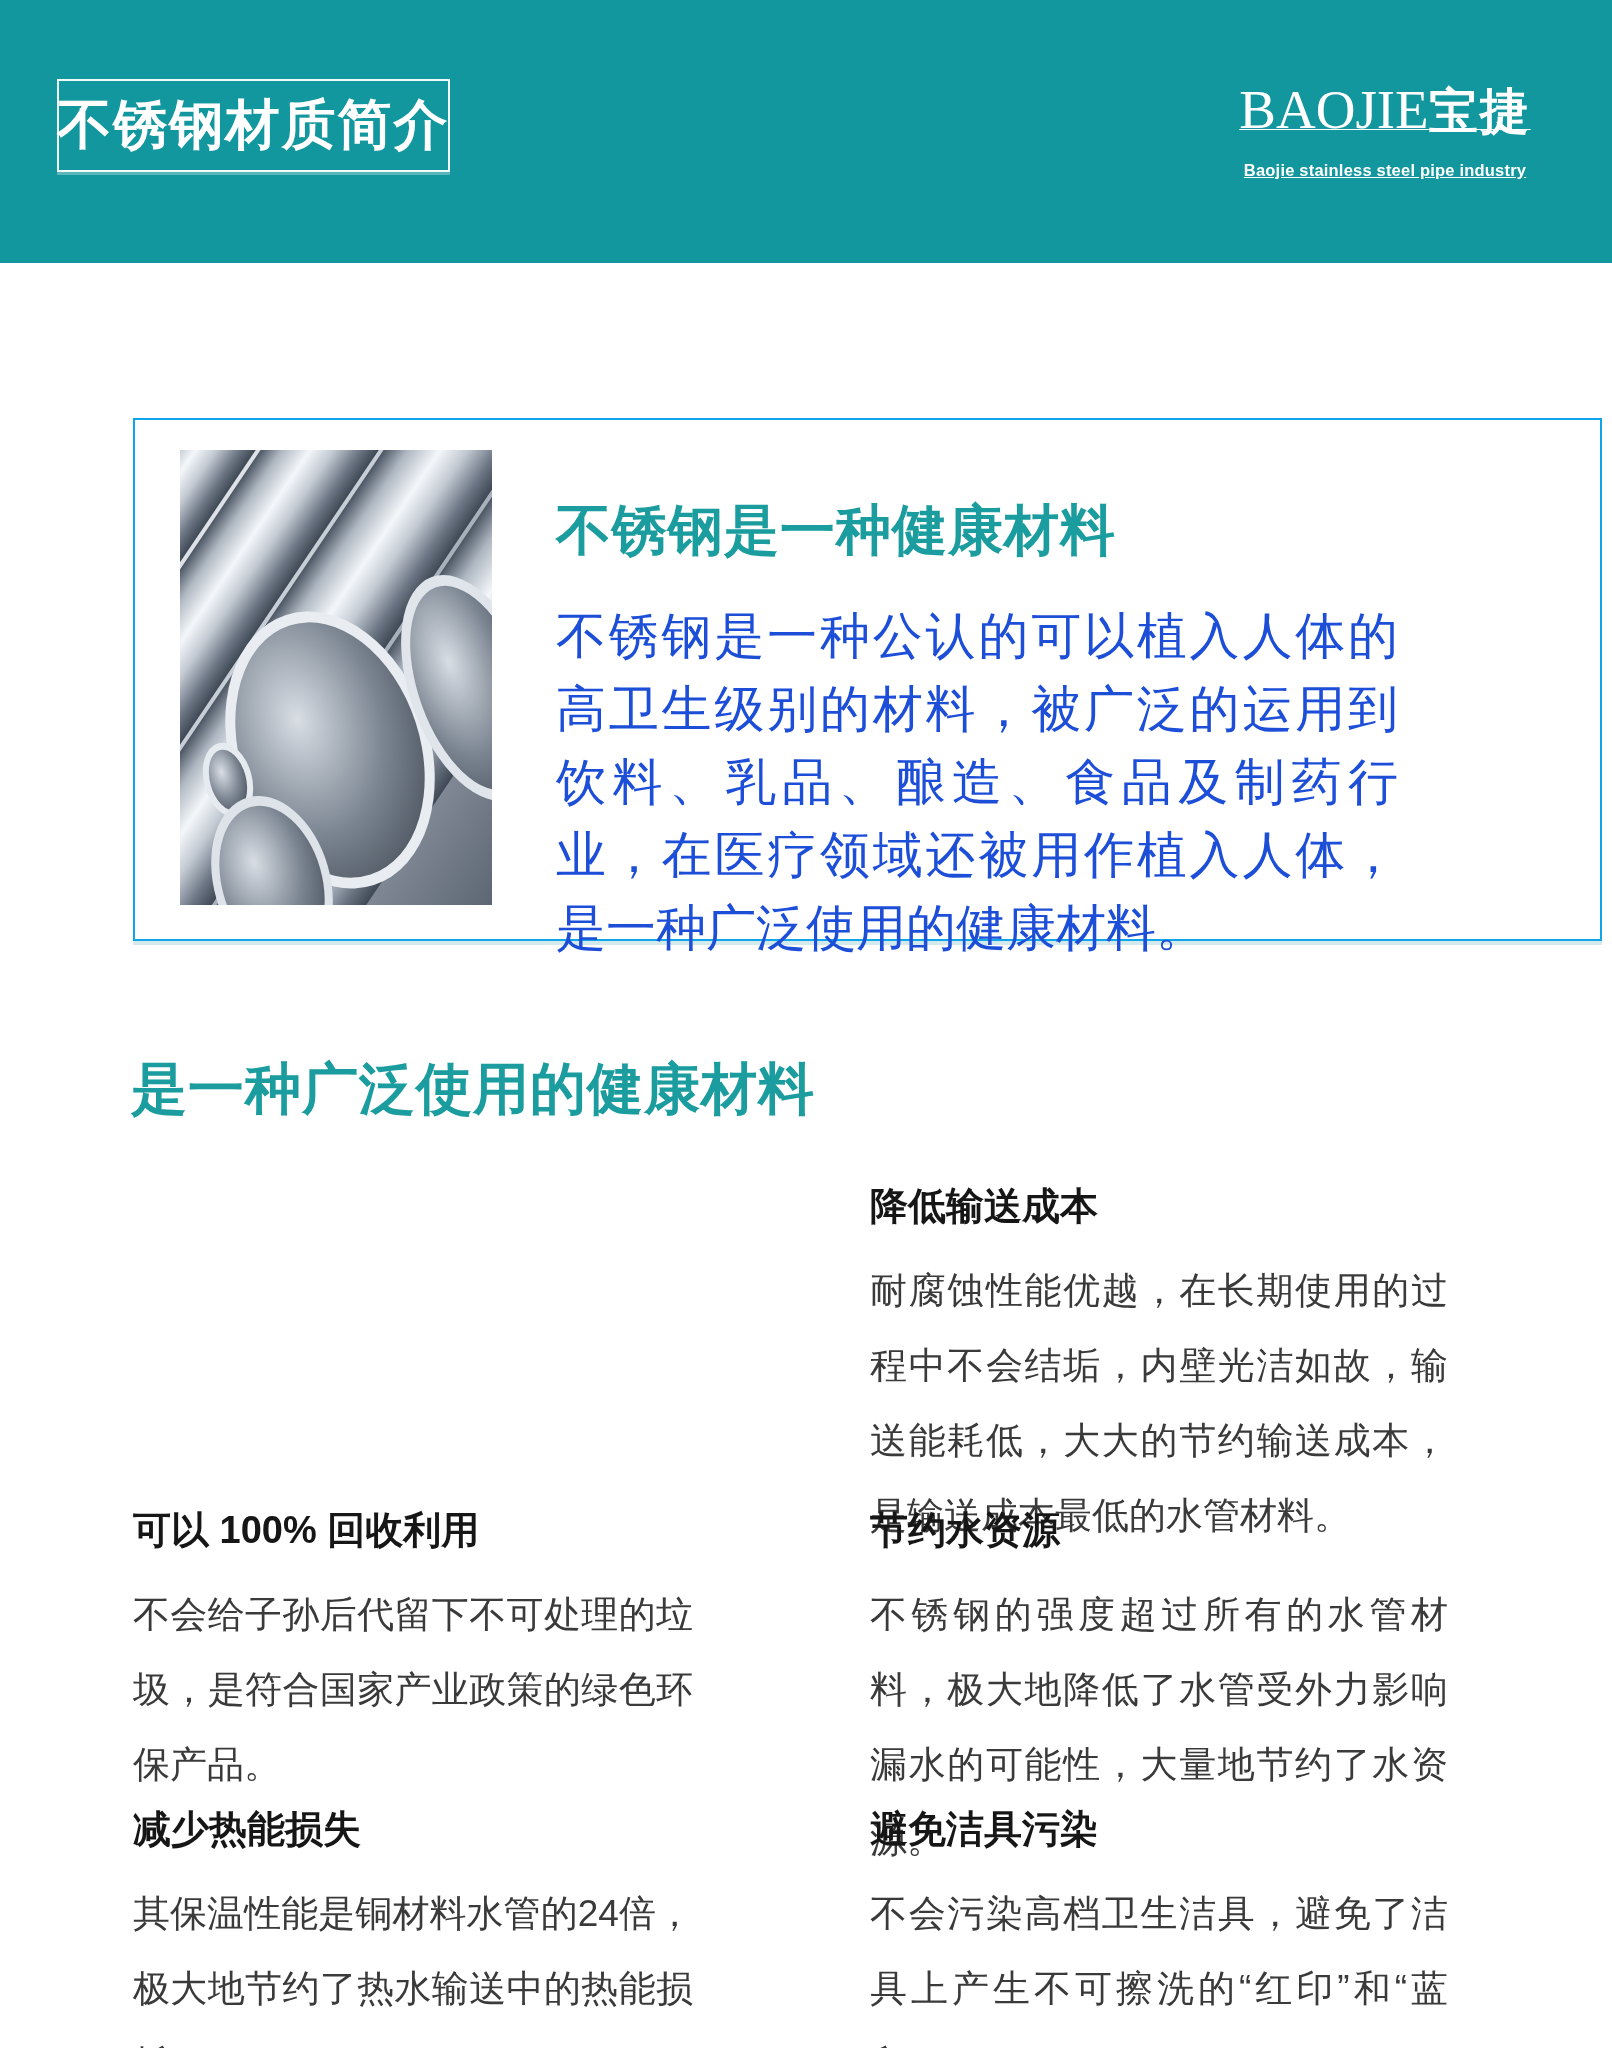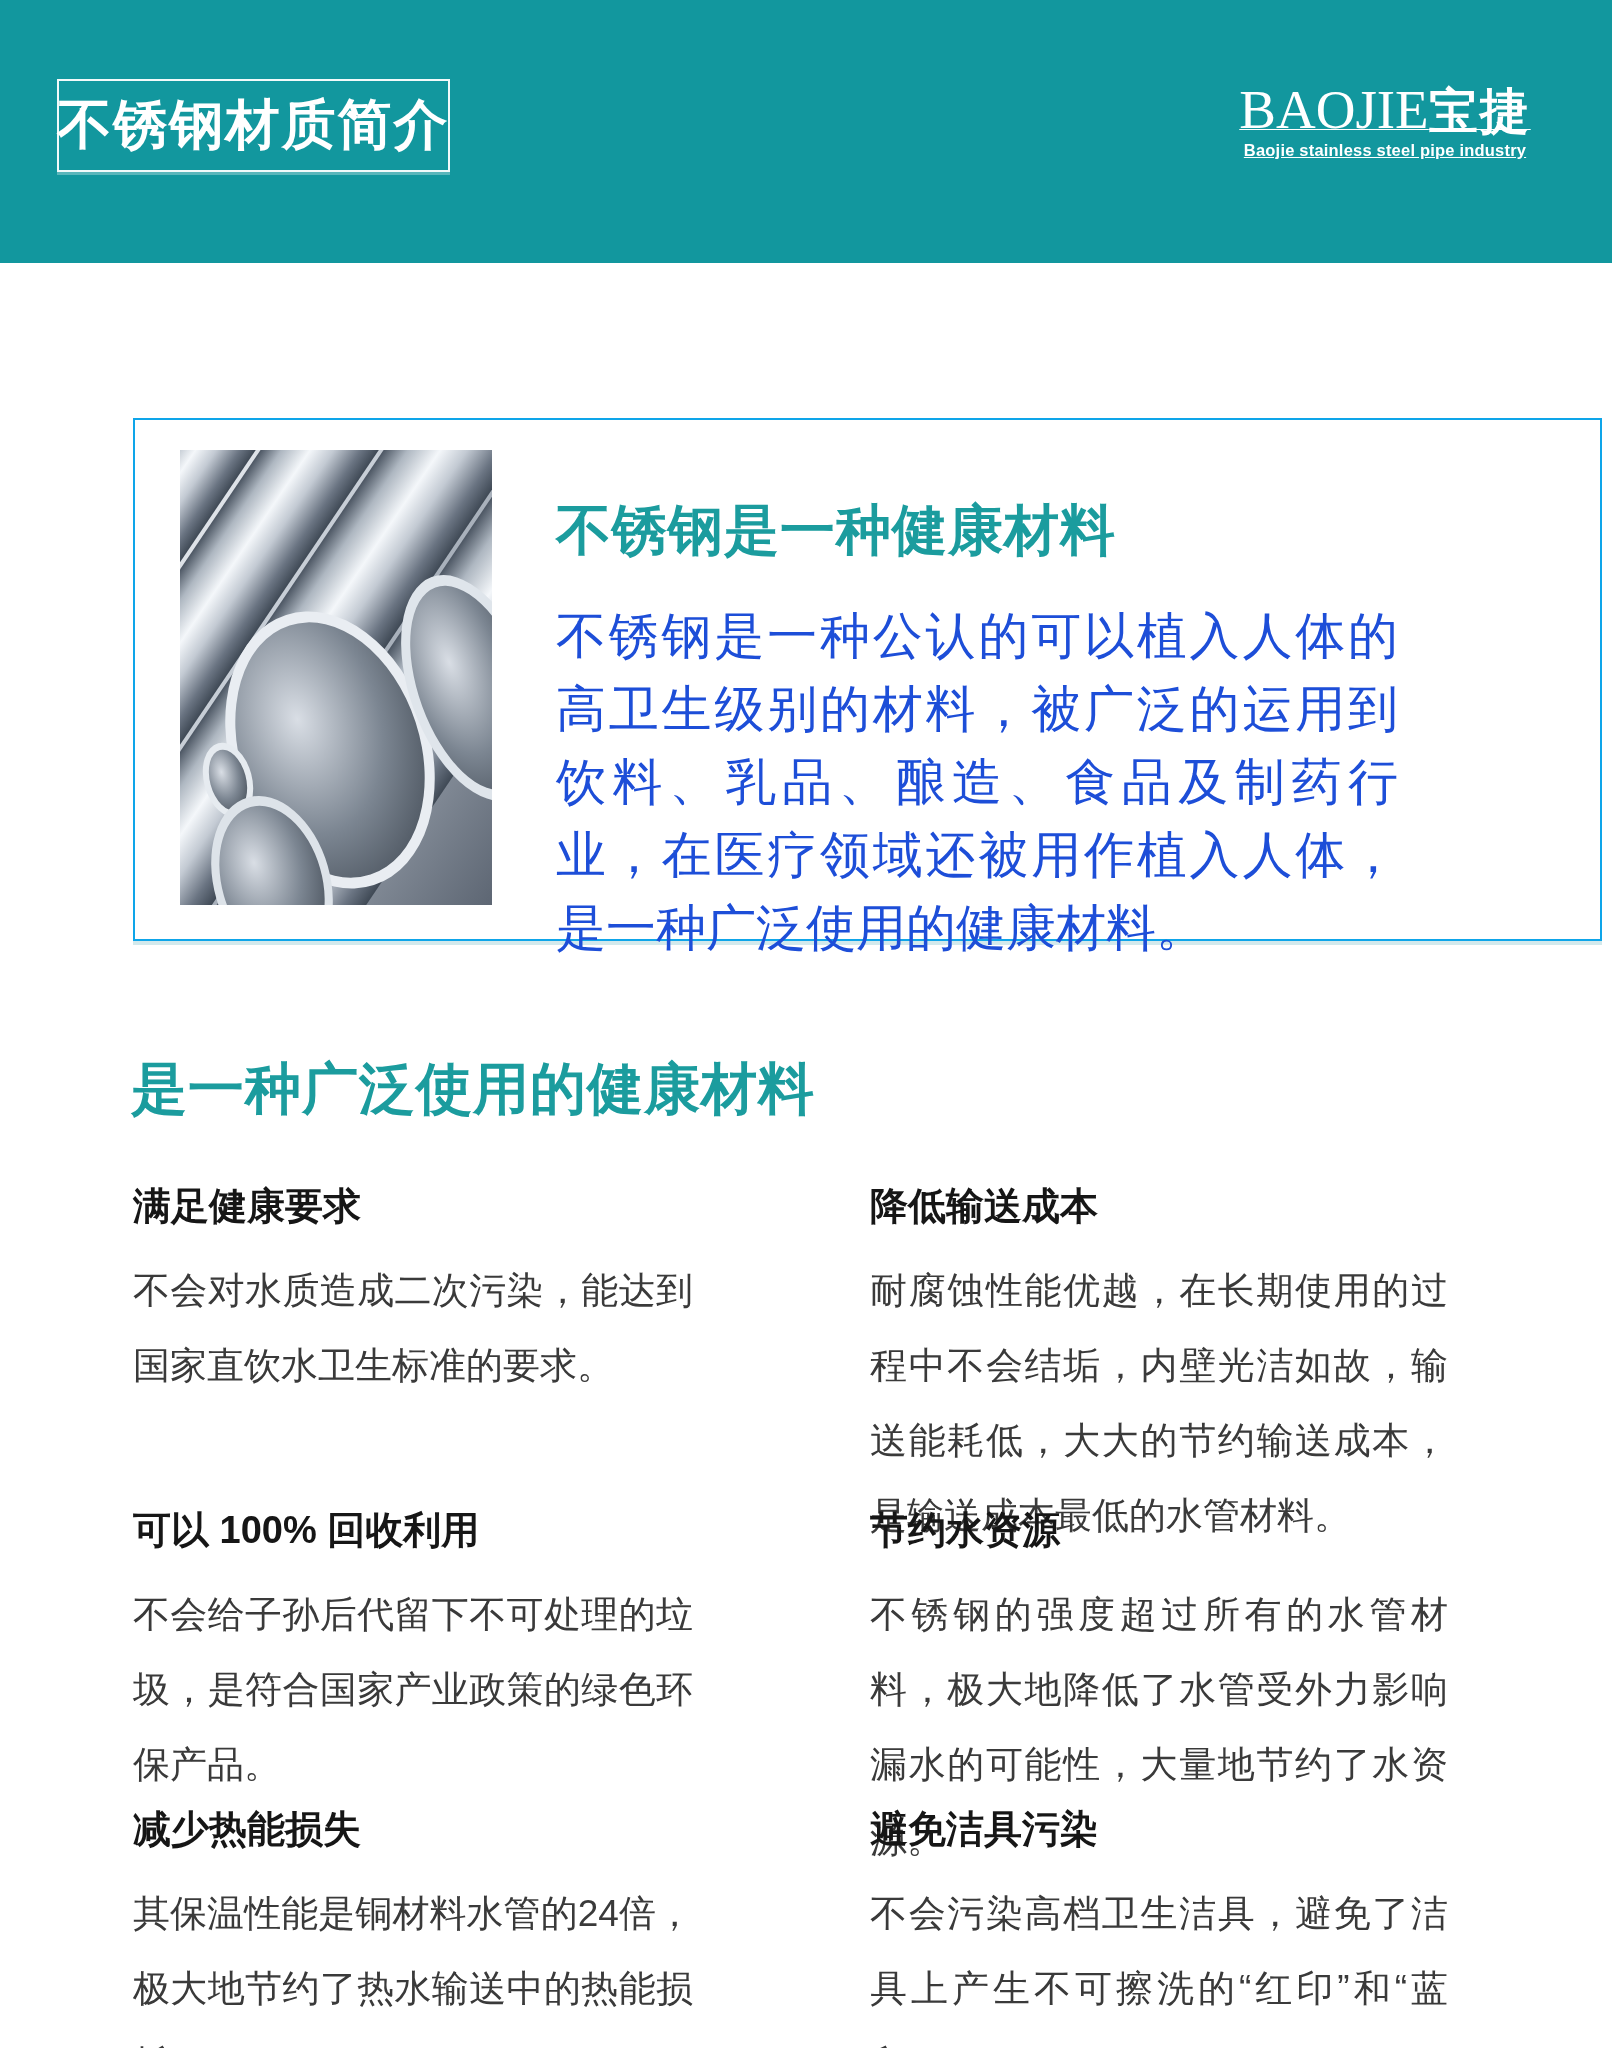--- a/index.html
+++ b/index.html
@@ -19,21 +19,21 @@
     font-family:"Liberation Serif","DejaVu Serif",serif;
     font-size:54px;color:#ffffff;letter-spacing:2px;font-weight:600;white-space:nowrap;
   }
   .brand{position:absolute;left:1212px;top:82px;width:346px;text-align:center;color:#ffffff;text-decoration:underline;}
   .brand-line{white-space:nowrap;line-height:1;}
   .brand-latin{
     font-family:"Liberation Serif","DejaVu Serif",serif;
     font-size:55px;letter-spacing:0;
   }
   .brand-cjk{font-size:49px;font-weight:700;letter-spacing:2px;}
-  .brand-sub{margin-top:4px;font-size:16.5px;font-weight:700;letter-spacing:.2px;white-space:nowrap;}
+  .brand-sub{margin-top:24px;font-size:16.5px;font-weight:700;letter-spacing:.2px;white-space:nowrap;}
 
   
   .intro-card{
     position:absolute;left:133px;top:418px;width:1469px;height:523px;
     border:2px solid #0ea5e9;background:#ffffff;
     box-shadow:0 4px 0 #d3e9ec;box-sizing:border-box;
   }
   .pipes{position:absolute;left:45px;top:30px;width:312px;height:455px;display:block;}
   .intro-heading{
     position:absolute;left:421px;top:74px;margin:0;
@@ -118,24 +118,20 @@
         <ellipse cx="92" cy="432" rx="58" ry="88" fill="#dde3e9"></ellipse>
         <ellipse cx="92" cy="432" rx="50" ry="78" fill="url(#phole)"></ellipse>
       </g>
     </svg>
     <h2 class="intro-heading">不锈钢是一种健康材料</h2>
     <p class="intro-body">不锈钢是一种公认的可以植入人体的高卫生级别的材料，被广泛的运用到饮料、乳品、酿造、食品及制药行业，在医疗领域还被用作植入人体，是一种广泛使用的健康材料。</p>
   </section>
 
   <h2 class="section-heading">是一种广泛使用的健康材料</h2>
 
-  <div class="fb fb-l row1">
-    <h3 class="fb-title">满足健康要求</h3>
-    <p class="fb-body">不会对水质造成二次污染，能达到国家直饮水卫生标准的要求。</p>
-  </div>
 
   <div class="fb fb-r row1">
     <h3 class="fb-title">降低输送成本</h3>
     <p class="fb-body">耐腐蚀性能优越，在长期使用的过程中不会结垢，内壁光洁如故，输送能耗低，大大的节约输送成本，是输送成本最低的水管材料。</p>
   </div>
 
   <div class="fb fb-l row2">
     <h3 class="fb-title">可以 100% 回收利用</h3>
     <p class="fb-body">不会给子孙后代留下不可处理的垃圾，是符合国家产业政策的绿色环保产品。</p>
   </div>

